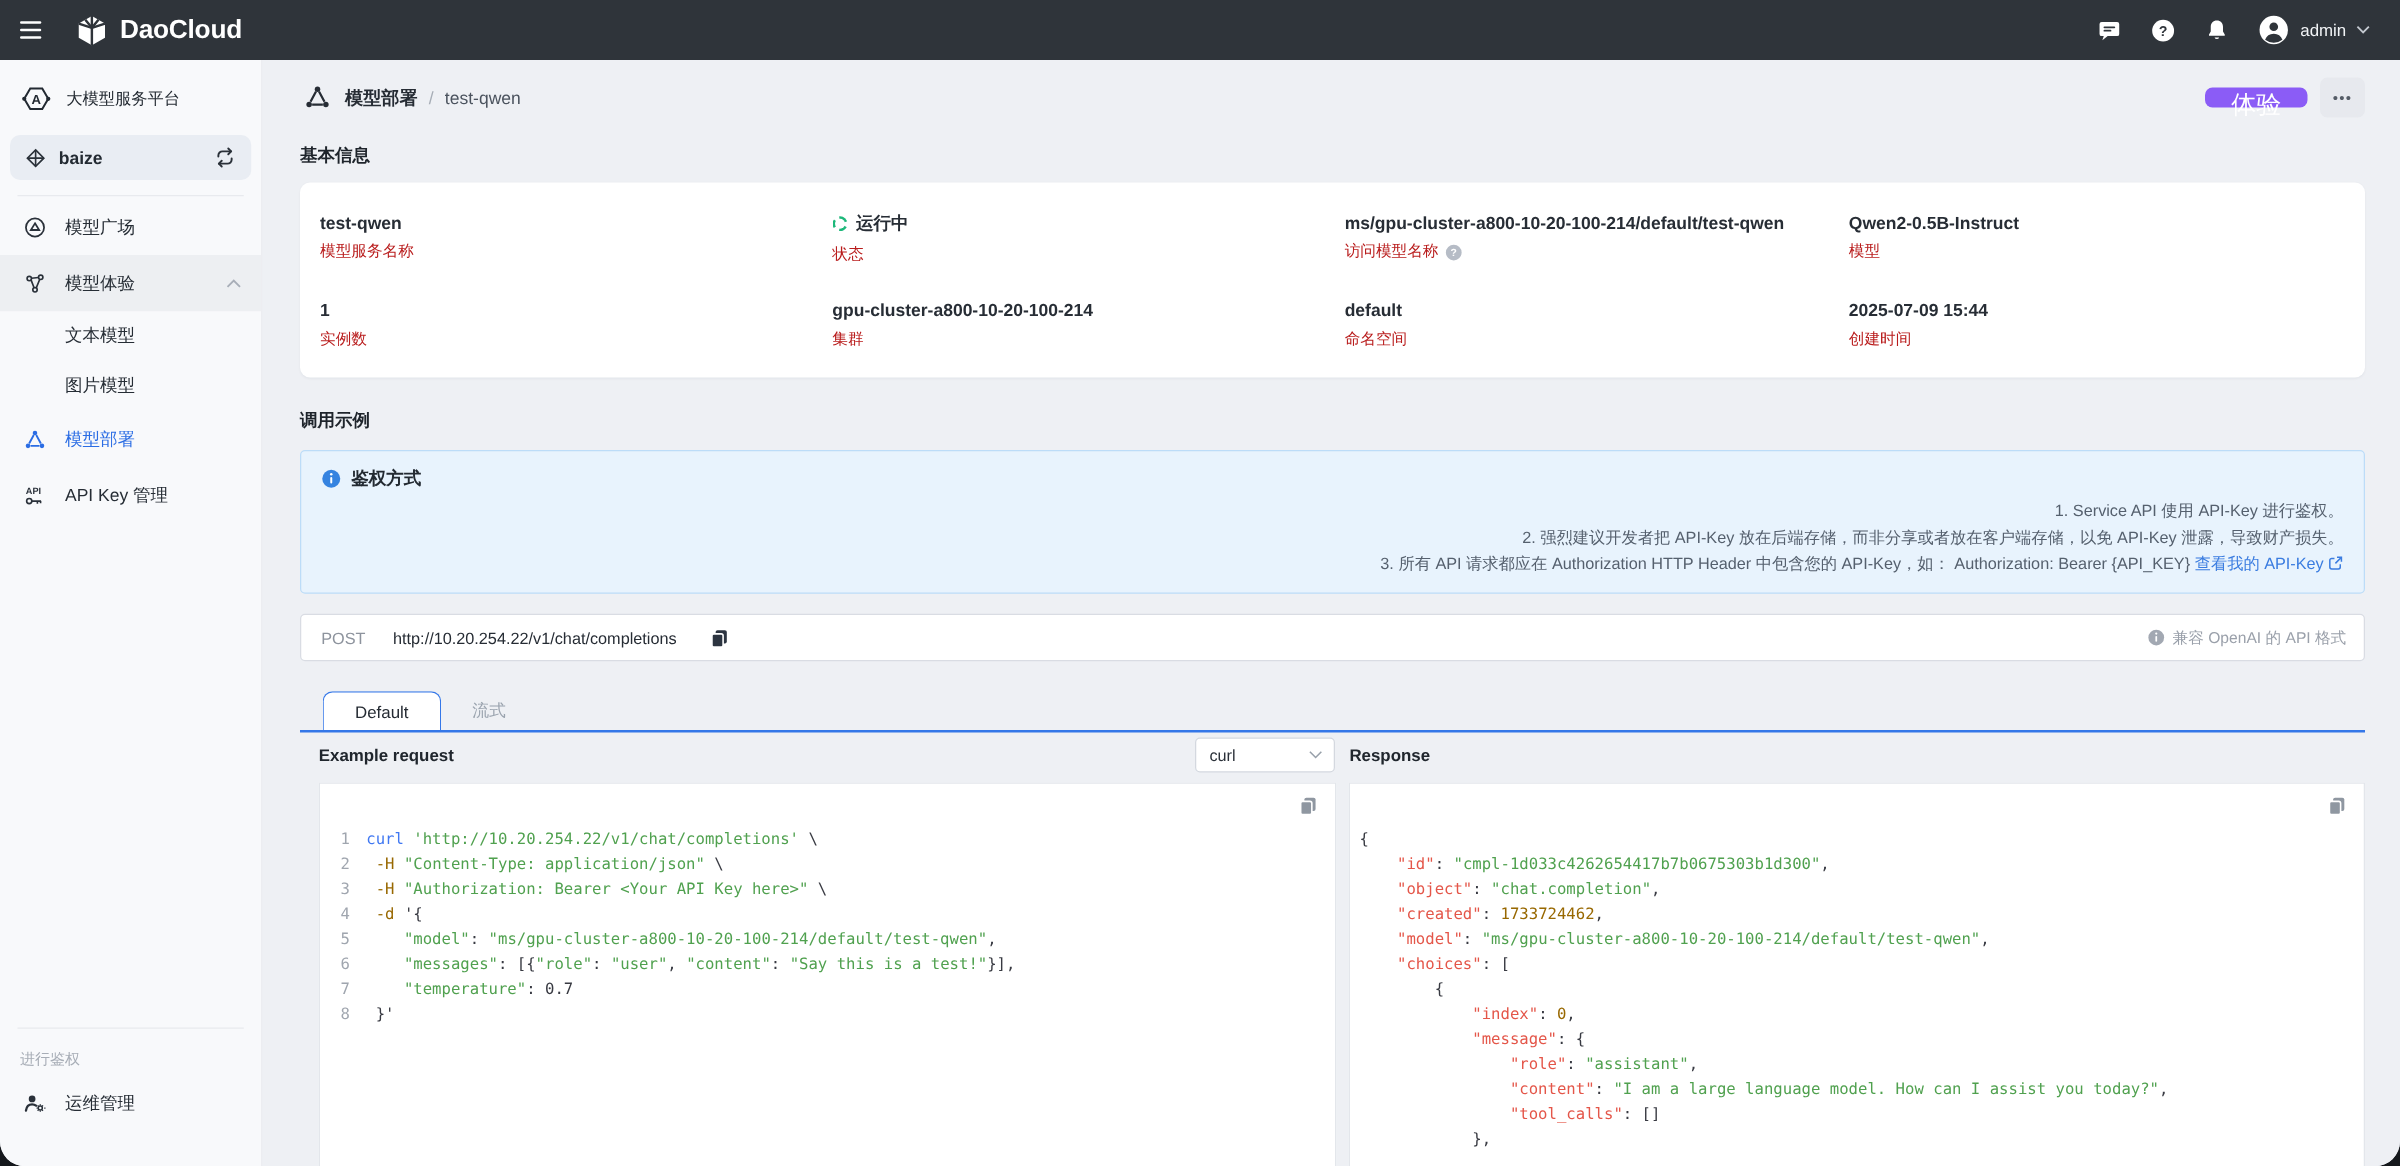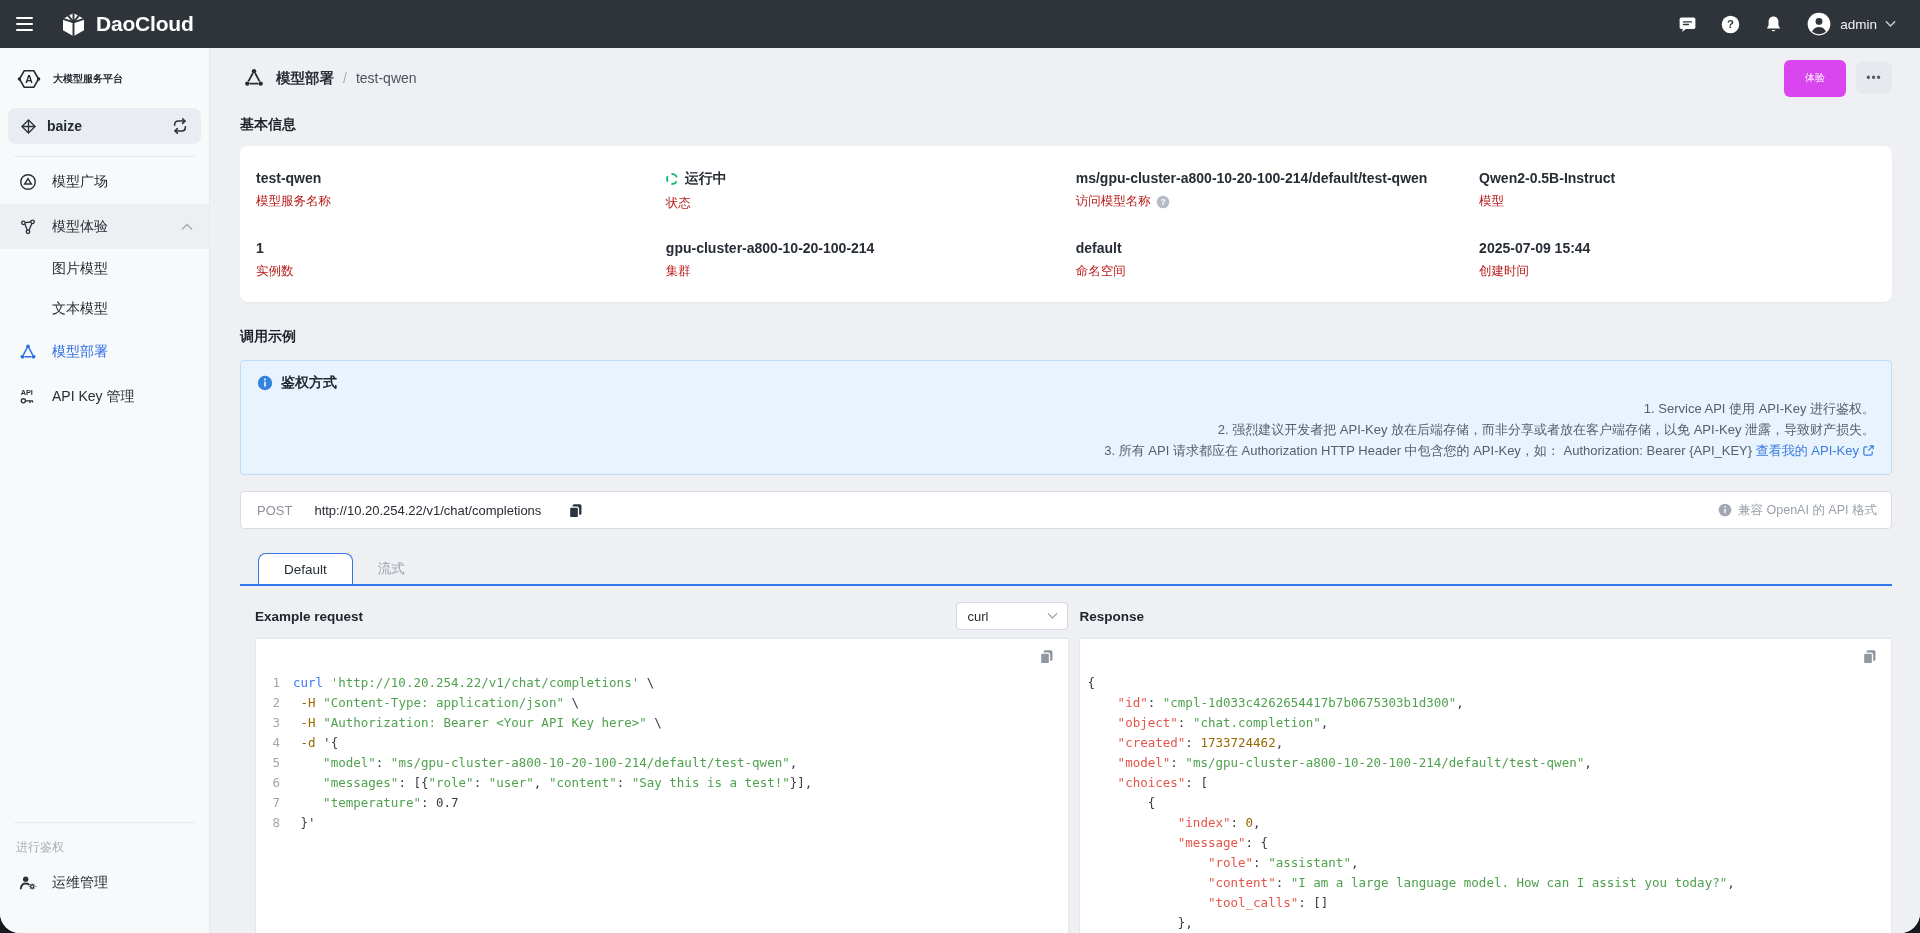--- a/index.html
+++ b/index.html
@@ -18,21 +18,21 @@
   .nav-ic { width:21px; height:21px; display:inline-flex; cursor:pointer; }
   .nav-user { display:flex; align-items:center; gap:8px; cursor:pointer; }
   .nav-user .uname { font-size:13.5px; color:#f2f4f6; }
 
   
   .shell { flex:1; display:flex; min-height:0; }
 
   
   .sidebar { width:210px; flex:0 0 210px; background:#f8f9fb; border-right:1px solid #e7e9ee; display:flex; flex-direction:column; }
   .plat { display:flex; align-items:center; gap:11px; padding:18px 16px 16px 16px; color:#232a32; }
-  .plat-title { font-size:10px; font-weight:700; }
+  .plat-title { font-size:13px; font-weight:400; }
   .workspace { margin:0 8px 12px 8px; height:36px; background:#e9edf3; border-radius:8px; display:flex; align-items:center; padding:0 12px 0 12px; cursor:pointer; }
   .workspace .gem { display:inline-flex; width:17px; color:#2a3139; }
   .workspace .wname { font-size:14px; font-weight:700; color:#232a32; margin-left:10px; }
   .workspace .swap { margin-left:auto; width:18px; display:inline-flex; color:#2a3139; cursor:pointer; }
   .side-divider { border:none; border-top:1px solid #e8eaee; margin:0 14px; }
   .side-nav { display:flex; flex-direction:column; margin-top:2px; }
   .side-item { height:45px; display:flex; align-items:center; padding:0 16px 0 18px; font-size:14px; color:#262d35; cursor:pointer; position:relative; }
   .side-item .s-ic { width:20px; height:20px; display:inline-flex; margin-right:14px; color:#2a313a; }
   .side-item.active { color:#2b6de4; }
   .side-item.active .s-ic { color:#2b6de4; }
@@ -43,21 +43,21 @@
   .role-label { font-size:12px; color:#a7adb6; padding:16px 16px 4px 16px; }
 
   
   .main { flex:1; min-width:0; display:flex; flex-direction:column; background:#eef0f4; }
   .crumb-row { height:60px; display:flex; align-items:center; padding:0 28px 0 32px; flex:0 0 60px; }
   .crumb-ic { width:24px; height:24px; display:inline-flex; color:#262c34; margin-right:10px; }
   .crumb-link { font-size:14.5px; font-weight:600; color:#262c34; cursor:pointer; }
   .crumb-sep { color:#a7adb6; margin:0 9px; font-size:14px; }
   .crumb-cur { font-size:14px; color:#4b535e; }
   .crumb-actions { margin-left:auto; display:flex; align-items:center; gap:10px; }
-  .btn-primary { background:#d946ef; color:#fff; border:none; border-radius:6px; height:37px; padding:0 21px; font-size:10px; cursor:pointer; font-family:inherit; }
+  .btn-primary { background:#8b5cf6; color:#fff; border:none; border-radius:6px; height:16px; padding:0 21px; font-size:20px; cursor:pointer; font-family:inherit; }
   .btn-more { background:#e7e9ee; border:none; border-radius:6px; height:32px; width:36px; color:#555c66; font-size:12px; letter-spacing:1px; cursor:pointer; }
 
   .content { padding:0 28px 0 30px; flex:1; min-height:0; }
   .sec-title { font-size:14px; font-weight:700; color:#1e242b; margin-top:8px; }
   .sec-title.second { margin-top:26px; }
 
   
   .card { margin-top:12px; background:#fff; border-radius:8px; box-shadow:0 1px 2px rgba(20,30,50,.05);
           padding:24px 16px 22px 16px; display:grid; grid-template-columns:25.3% 25.3% 24.9% 24.5%; row-gap:28px; }
   .field .f-val { font-size:14px; font-weight:600; color:#272d35; display:flex; align-items:center; gap:7px; white-space:nowrap; }
@@ -80,21 +80,21 @@
   .copy-ic { width:17px; height:17px; display:inline-flex; cursor:pointer; }
   .post-bar .copy-ic { margin-left:26px; color:#2c3440; }
   .post-note { margin-left:auto; display:flex; align-items:center; gap:6px; font-size:12.5px; color:#9aa0aa; }
 
   
   .tabs { margin-top:24px; display:flex; align-items:flex-end; border-bottom:2px solid #3477e8; padding-left:18px; }
   .tab { height:31px; padding:0 25px; display:flex; align-items:center; font-size:13.5px; color:#9aa3ae; cursor:pointer; }
   .tab.active { background:#fff; color:#252b33; font-weight:500; border:1px solid #3477e8; border-bottom:none; border-radius:8px 8px 0 0; }
 
   
-  .ph-row { margin-left:15px; margin-top:16px; display:flex; gap:12px; }
+  .ph-row { margin-left:15px; margin-top:4px; display:flex; gap:12px; }
   .ph { flex:1; display:flex; align-items:center; height:28px; }
   .ph b { font-size:13.5px; color:#20262d; }
   .lang-select { margin-left:auto; width:112px; height:28px; background:#fff; border:1px solid #d4d8df; border-radius:4px; display:flex; align-items:center; padding:0 9px 0 11px; cursor:pointer; }
   .lang-select span { font-size:13px; color:#2a3038; }
   .lang-select .chev { margin-left:auto; width:11px; display:inline-flex; color:#98a0aa; }
 
   
   .panels { margin-left:15px; margin-top:8px; display:flex; gap:10px; height:400px; }
   .panel { flex:1; background:#fff; border:1px solid #e3e6eb; position:relative; overflow:hidden; }
   .panel .copy-ic { position:absolute; top:9px; right:13px; color:#8f97a1; }
@@ -217,22 +217,22 @@
                 <path d="M8.3 8.5l2.8 7.3M16.6 7.7l-3.4 8.2M8.6 6.7l6.8-.7"></path>
               </svg>
             </span>
             <span>模型体验</span>
             <span class="chev">
               <svg viewBox="0 0 12 8" fill="none">
                 <path d="M1 6.5l5-5 5 5" stroke="currentColor" stroke-width="1.5"></path>
               </svg>
             </span>
           </div>
+          <div class="side-sub">文本模型</div>
           <div class="side-sub">图片模型</div>
-          <div class="side-sub">文本模型</div>
           <div class="side-item active">
             <span class="s-ic">
               <svg viewBox="0 0 24 24" fill="none" stroke="currentColor" stroke-width="1.8">
                 <circle cx="12" cy="5.3" r="2.2" fill="currentColor" stroke="none"></circle>
                 <circle cx="5.3" cy="17.6" r="2.2" fill="currentColor" stroke="none"></circle>
                 <circle cx="18.7" cy="17.6" r="2.2" fill="currentColor" stroke="none"></circle>
                 <path d="M10.8 7.2L6.4 15.4M13.2 7.2l4.4 8.2M7.7 17.6h8.6"></path>
               </svg>
             </span>
             <span>模型部署</span>

